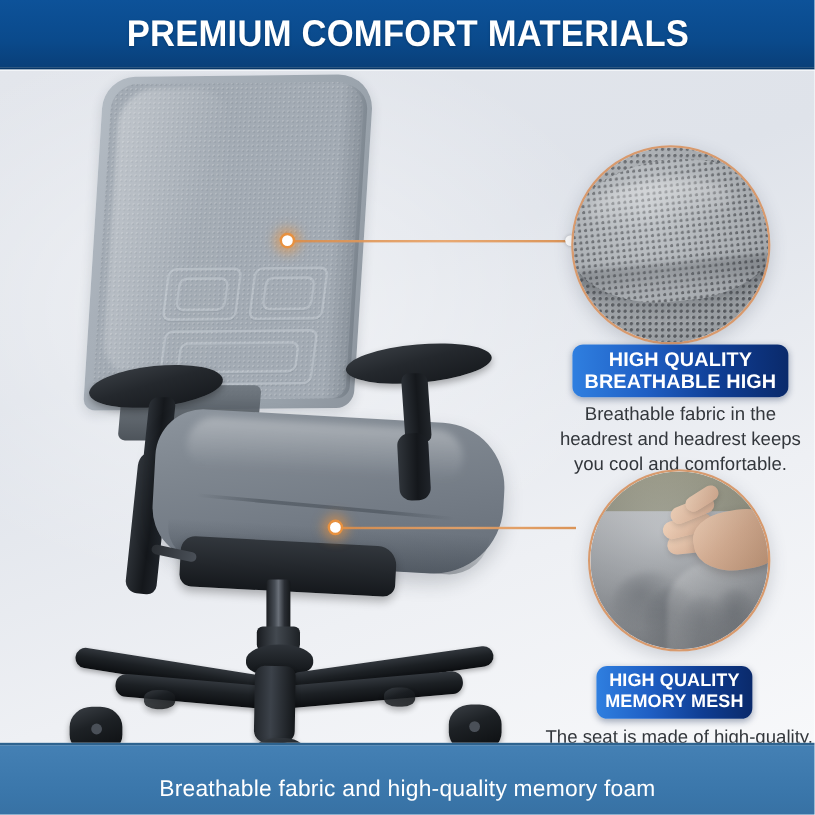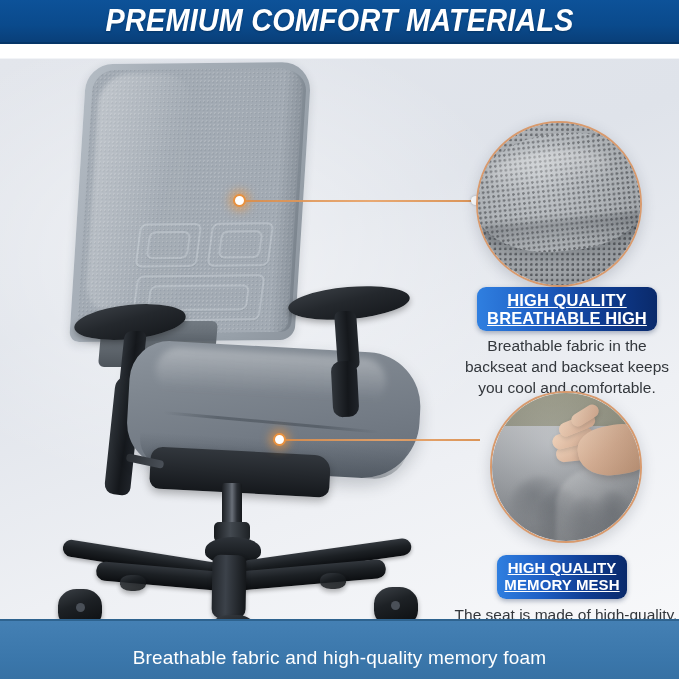--- a/index.html
+++ b/index.html
@@ -9,26 +9,25 @@
     font-family:"Liberation Sans", sans-serif;
     background:#ffffff;
   }
   #infographic{
     position:relative; width:679px; height:679px;
     background:#ffffff; overflow:hidden;
   }
 
   
   .header-bar{
-    position:absolute; left:0; top:0; width:679px; height:44px;
+    position:absolute; left:0; top:0; width:679px; height:58px;
     background:#0b4f95;
     background:linear-gradient(180deg,#0d5299 0%,#0a4a8c 60%,#093f79 100%);
     display:flex; align-items:center; justify-content:center;
     border-bottom:2px solid #063668;
-    font-style:italic;
   }
   .header-title{
     color:#ffffff;
     font-size:31px;
     font-weight:bold;
     letter-spacing:0.2px;
     transform:scaleX(0.93);
     white-space:nowrap;
     text-shadow:0 1px 2px rgba(0,0,0,0.25);
   }
@@ -366,21 +365,20 @@
   
   .badge{
     position:absolute;
     background:linear-gradient(90deg,#2f7fe0 0%,#1f5fc4 34%,#0f3d93 68%,#0a2a6b 100%);
     border-radius:9px;
     display:flex; flex-direction:column;
     align-items:center; justify-content:center;
     color:#ffffff; text-align:right;
     box-shadow:0 2px 5px rgba(20,40,80,0.35);
     line-height:1.12;
-    text-decoration:underline;
   }
   .badge span{ font-weight:bold; font-size:16.5px; letter-spacing:0.1px; white-space:nowrap; }
   .badge-mesh{ left:477px; top:228px; width:180px; height:44px; }
   .badge-foam{ left:497px; top:496px; width:130px; height:44px; }
   .badge-foam span{ font-size:15px; }
 
   
   .desc{
     position:absolute; text-align:center;
     color:#33373c; font-size:15.5px; line-height:1.34;
@@ -483,21 +481,21 @@
         <div class="mesh-roll-hi"></div>
       </div>
       <div class="mesh-roll-shadow"></div>
       <div class="mesh-vignette"></div>
     </div>
 
     <div class="badge badge-mesh">
       <span>HIGH QUALITY</span>
       <span>BREATHABLE HIGH</span>
     </div>
-    <div class="desc desc-mesh">Breathable fabric in the backseat and backseat keeps you cool and comfortable.</div>
+    <div class="desc desc-mesh">Breathable fabric in the headrest and headrest keeps you cool and comfortable.</div>
 
     <div class="detail-circle circle-foam">
       <div class="foam-photo">
         <div class="foam-bg-top"></div>
         <div class="foam-surface"></div>
         <div class="foam-dent fd1"></div>
         <div class="foam-dent fd2"></div>
         <div class="foam-dent fd3"></div>
         <div class="foam-dent fd4"></div>
         <div class="foam-fold"></div>

